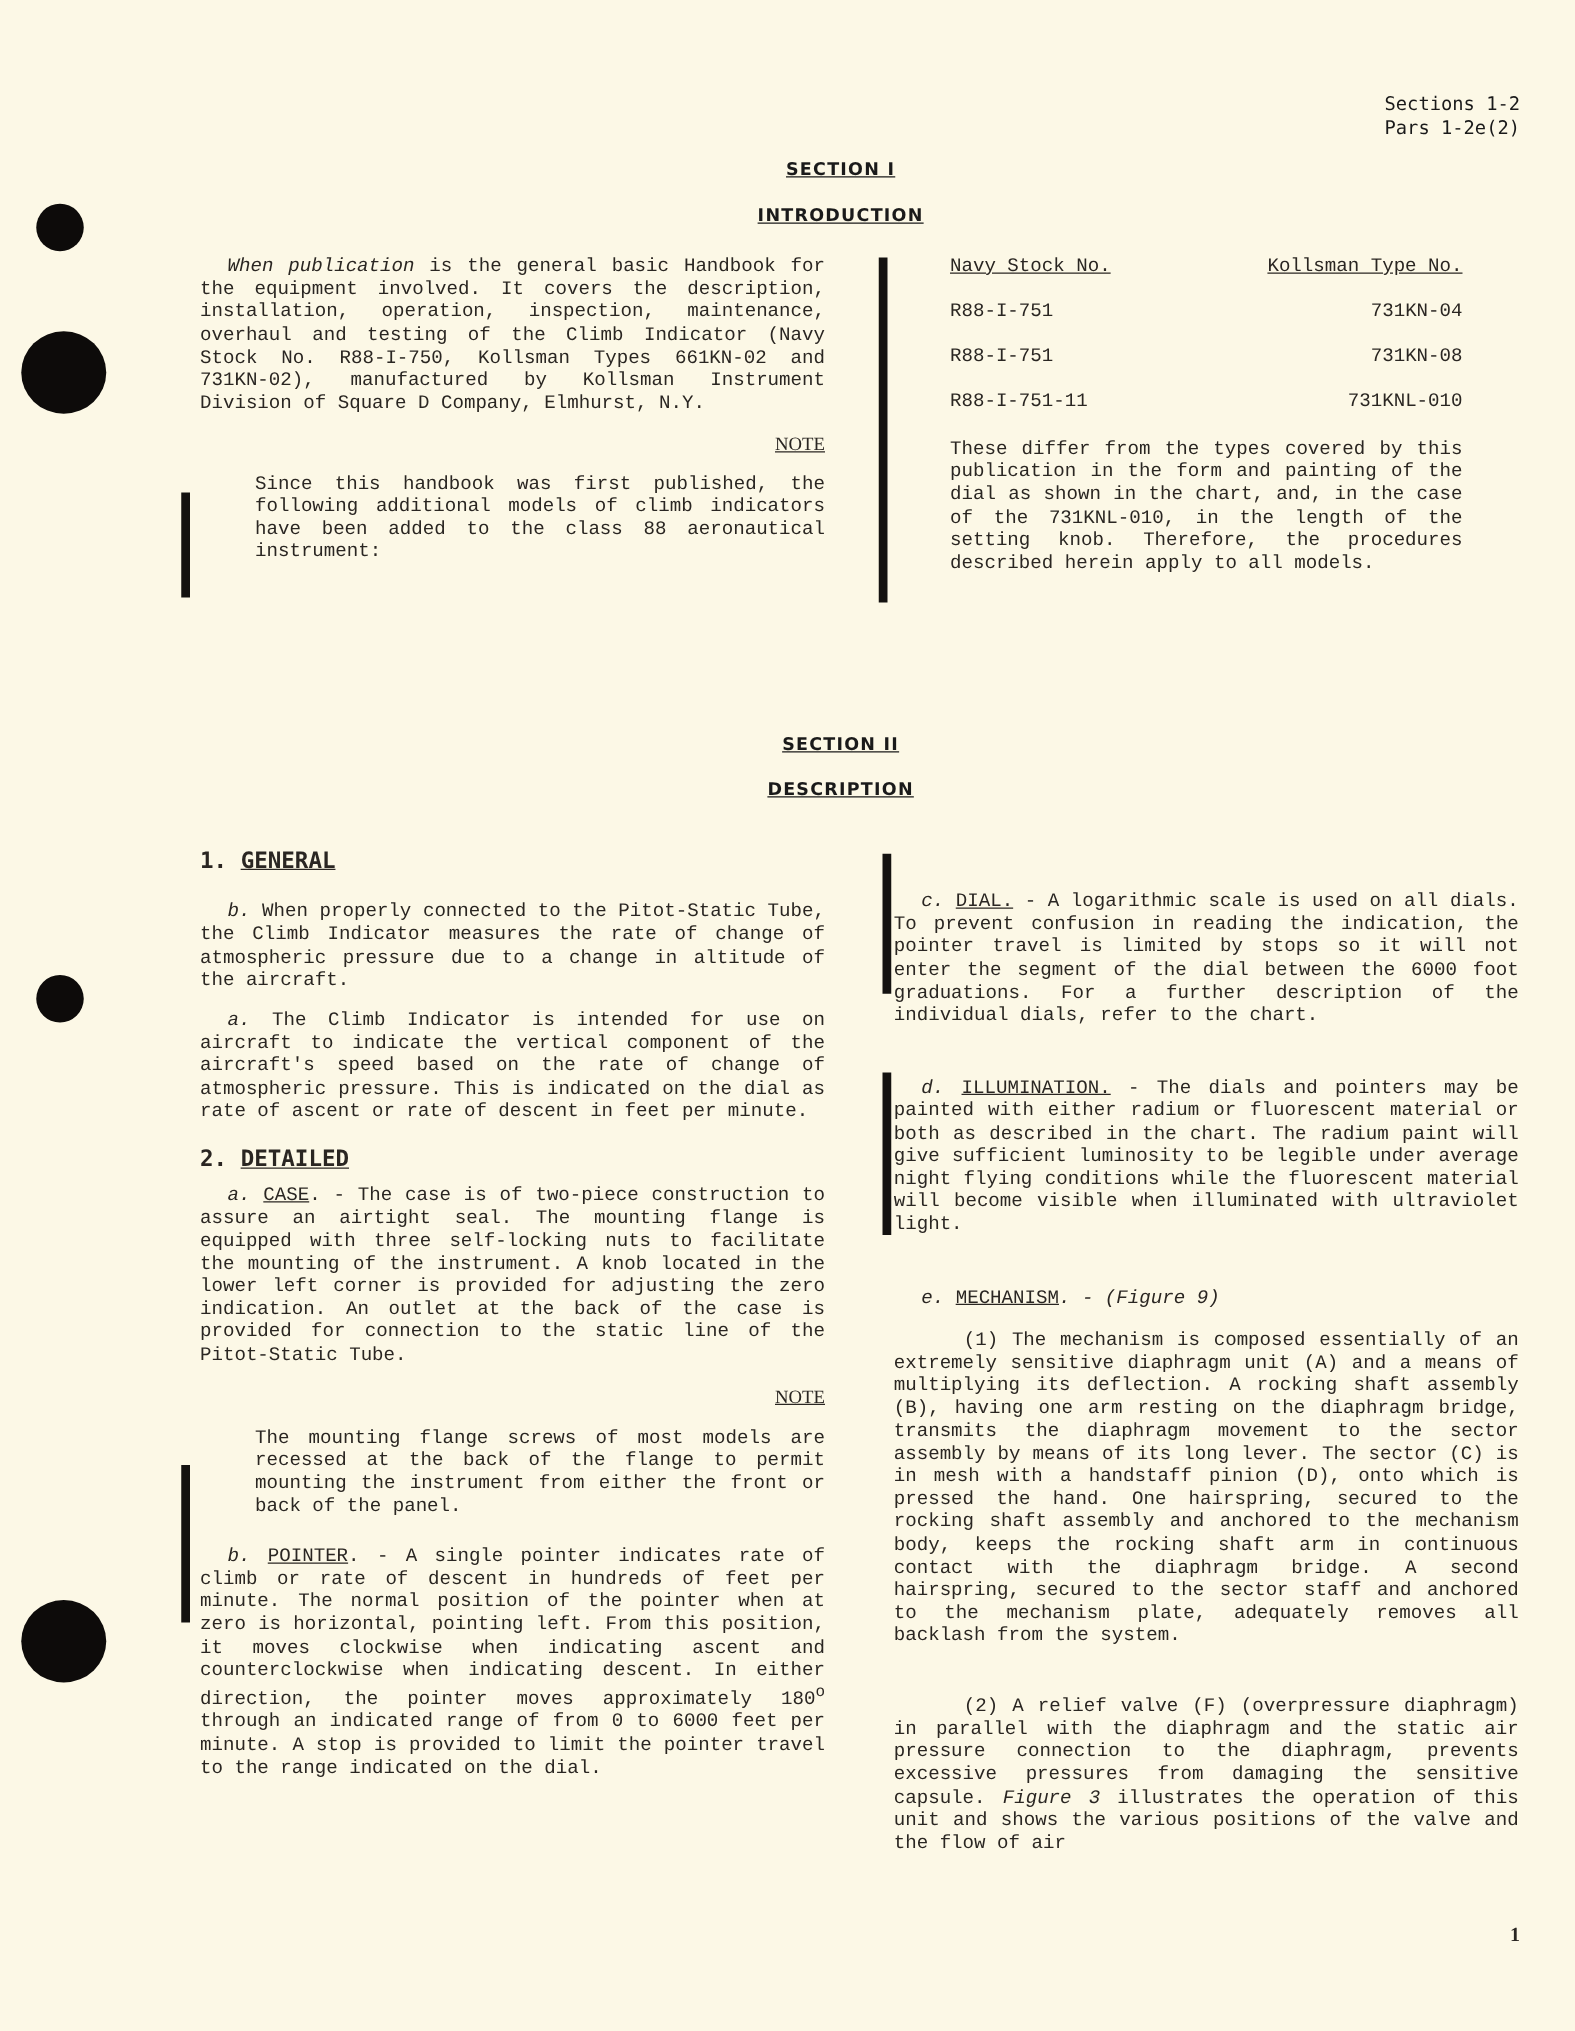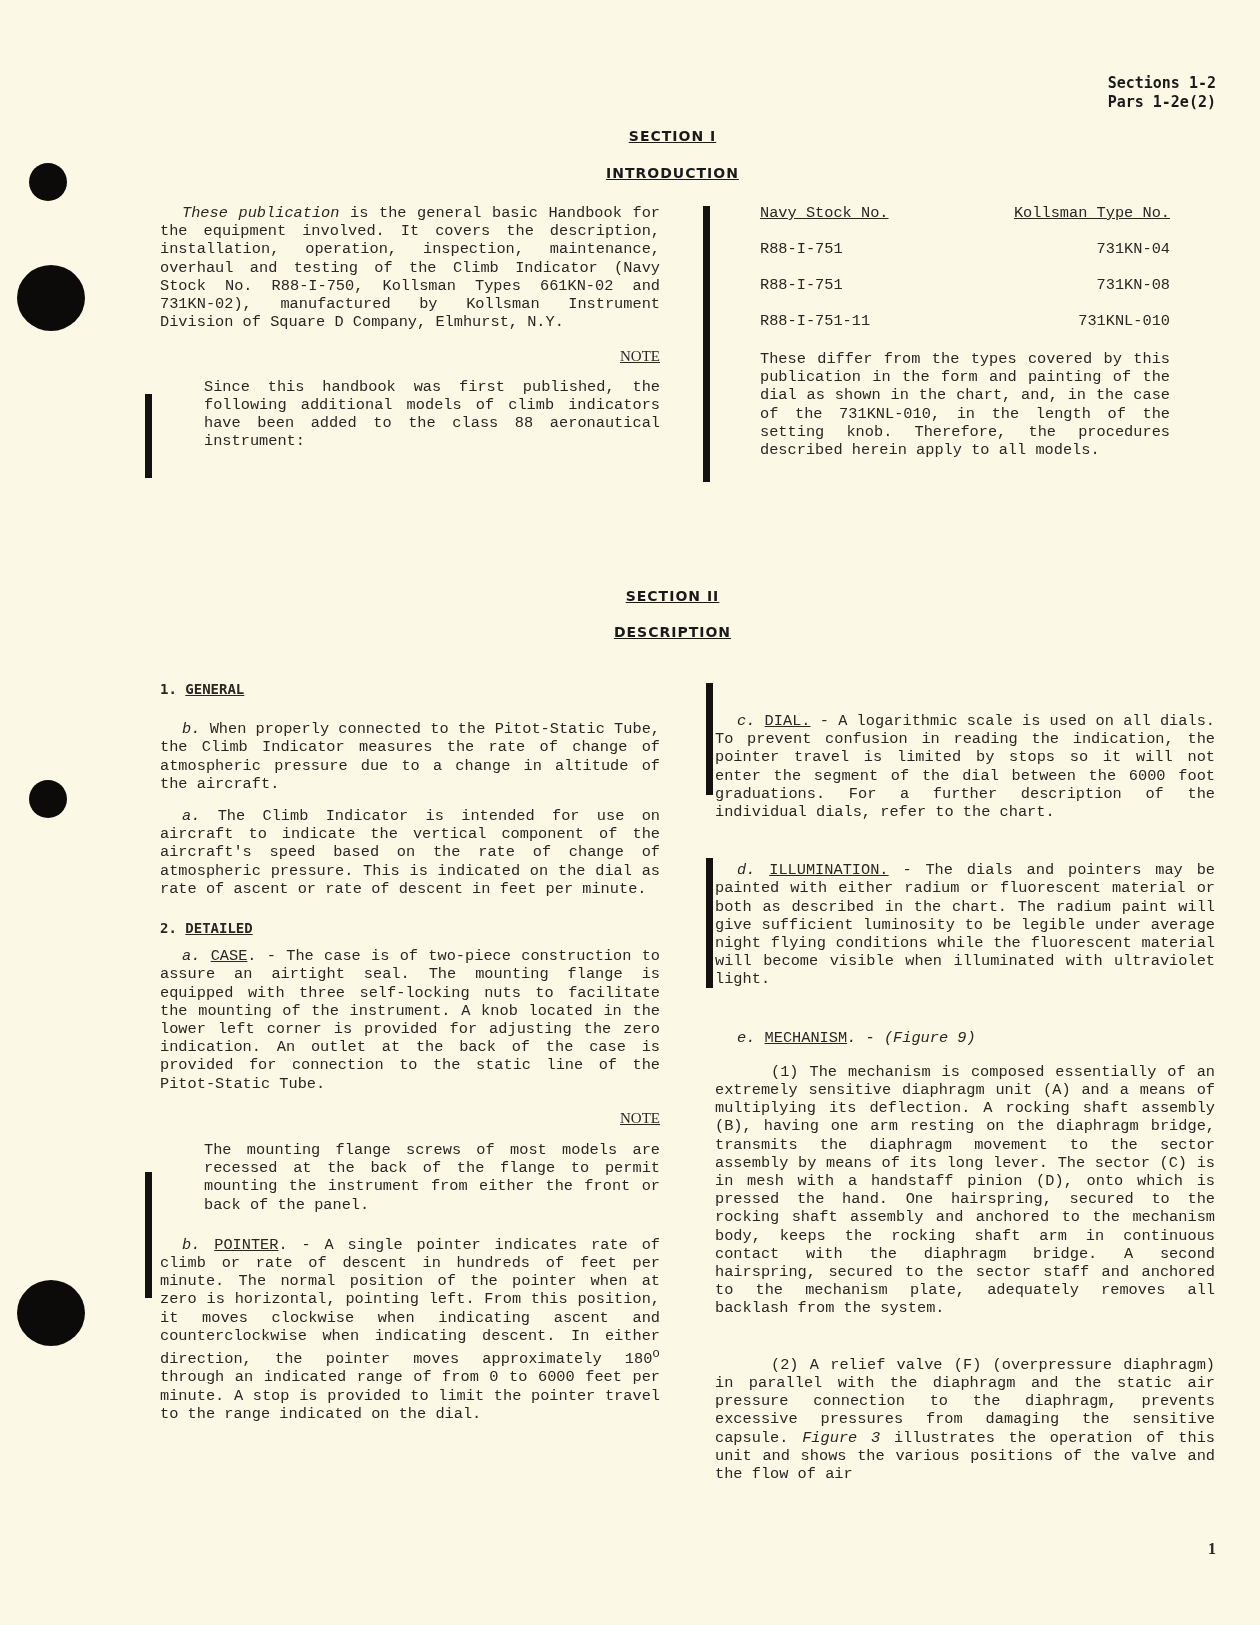--- a/index.html
+++ b/index.html
@@ -5,37 +5,37 @@
   html, body { margin: 0; padding: 0; }
   body {
     width: 1260px; height: 1625px; position: relative; overflow: hidden;
     background: #fcf8e6;
     font-family: "Liberation Mono", "DejaVu Sans Mono", monospace;
     color: #2a2622;
   }
   .hole { position: absolute; background: #0d0b0a; border-radius: 50%; }
   .hdr {
     position: absolute; right: 44px; top: 74px; text-align: center;
-    font-family: "DejaVu Sans Mono", monospace; font-weight: bold; font-size: 15px; line-height: 19px;
+    font-family: "DejaVu Sans Mono", monospace; font-weight: normal; font-size: 15px; line-height: 19px;
     color: #1a1a1a;
   }
   .sec-title {
     position: absolute; left: 0; width: 1345px; text-align: center;
     font-family: "DejaVu Sans", sans-serif; font-weight: bold; font-size: 14px; letter-spacing: 1px;
     text-decoration: underline; color: #1a1a1a;
   }
   .col { position: absolute; width: 500px; font-size: 15.3px; line-height: 18.2px; text-align: justify; }
   .col p { margin: 0; }
   .ind { text-indent: 22px; }
   .ind2 { text-indent: 56px; }
   .it { font-style: italic; font-family: "Liberation Mono", monospace; }
   .u { text-decoration: underline; }
   .note-title { text-align: right; text-decoration: underline; font-family: "Liberation Serif", serif; font-size: 15px; }
   .bar { position: absolute; background: #141210; width: 7px; }
-  .heading { font-family: "DejaVu Sans Mono", monospace; font-weight: bold; font-size: 14px; }
+  .heading { font-family: "DejaVu Sans Mono", monospace; font-weight: bold; font-size: 18px; }
   .tbl { position: absolute; left: 760px; top: 204px; width: 410px; font-size: 15.3px; }
   .tbl .row { display: flex; justify-content: space-between; height: 36px; }
   .tbl .th { text-decoration: underline; }
   .pagenum { position: absolute; right: 44px; top: 1540px; font-size: 16px; font-weight: bold; font-family: "Liberation Serif", serif; }
 </style>
 </head>
 <body>
 
 <div class="hole" style="left:29px;top:163px;width:38px;height:38px;"></div>
 <div class="hole" style="left:17px;top:265px;width:68px;height:66px;"></div>
@@ -44,21 +44,21 @@
 
 <div class="hdr">
   <div>Sections 1-2</div>
   <div>Pars 1-2e(2)</div>
 </div>
 
 <div class="sec-title" style="top:128px;">SECTION I</div>
 <div class="sec-title" style="top:165px;">INTRODUCTION</div>
 
 <div class="col" style="left:160px;top:204px;">
-  <p class="ind"><span class="it">These publication</span><span> is the general basic Handbook for the equipment involved. It covers the description, installation, operation, inspection, maintenance, overhaul and testing of the Climb Indicator (Navy Stock No. R88-I-750, Kollsman Types 661KN-02 and 731KN-02), manufactured by Kollsman Instrument Division of Square D Company, Elmhurst, N.Y.</span></p>
+  <p class="ind"><span class="it">When publication</span><span> is the general basic Handbook for the equipment involved. It covers the description, installation, operation, inspection, maintenance, overhaul and testing of the Climb Indicator (Navy Stock No. R88-I-750, Kollsman Types 661KN-02 and 731KN-02), manufactured by Kollsman Instrument Division of Square D Company, Elmhurst, N.Y.</span></p>
   <p class="note-title" style="margin-top:16px;">NOTE</p>
   <p style="margin-top:12px;padding-left:44px;">Since this handbook was first published, the following additional models of climb indicators have been added to the class 88 aeronautical instrument:</p>
 </div>
 <div class="bar" style="left:145px;top:394px;height:84px;"></div>
 
 <div class="bar" style="left:703px;top:206px;height:276px;"></div>
 <div class="tbl">
   <div class="row">
     <span class="th">Navy Stock No.</span>
     <span class="th">Kollsman Type No.</span>

